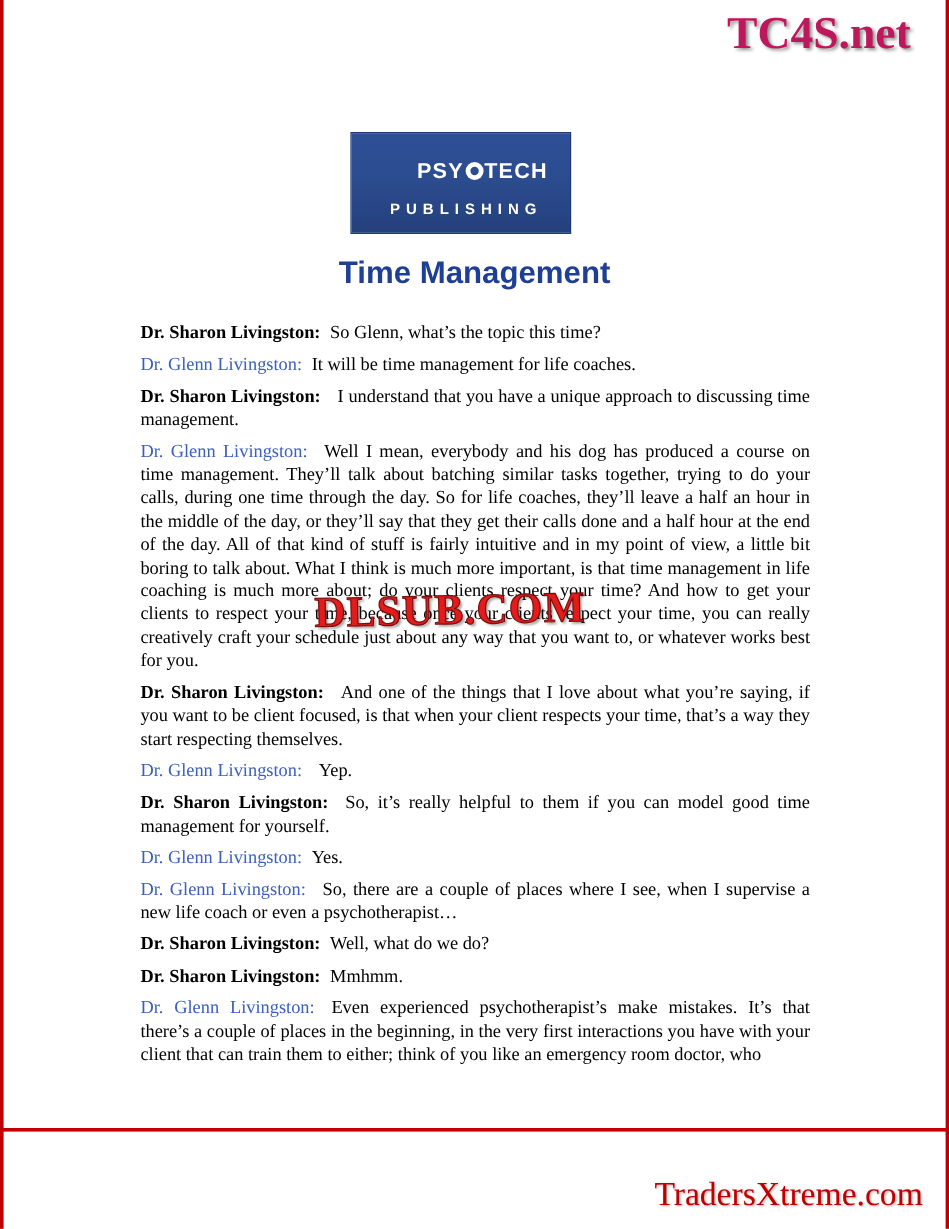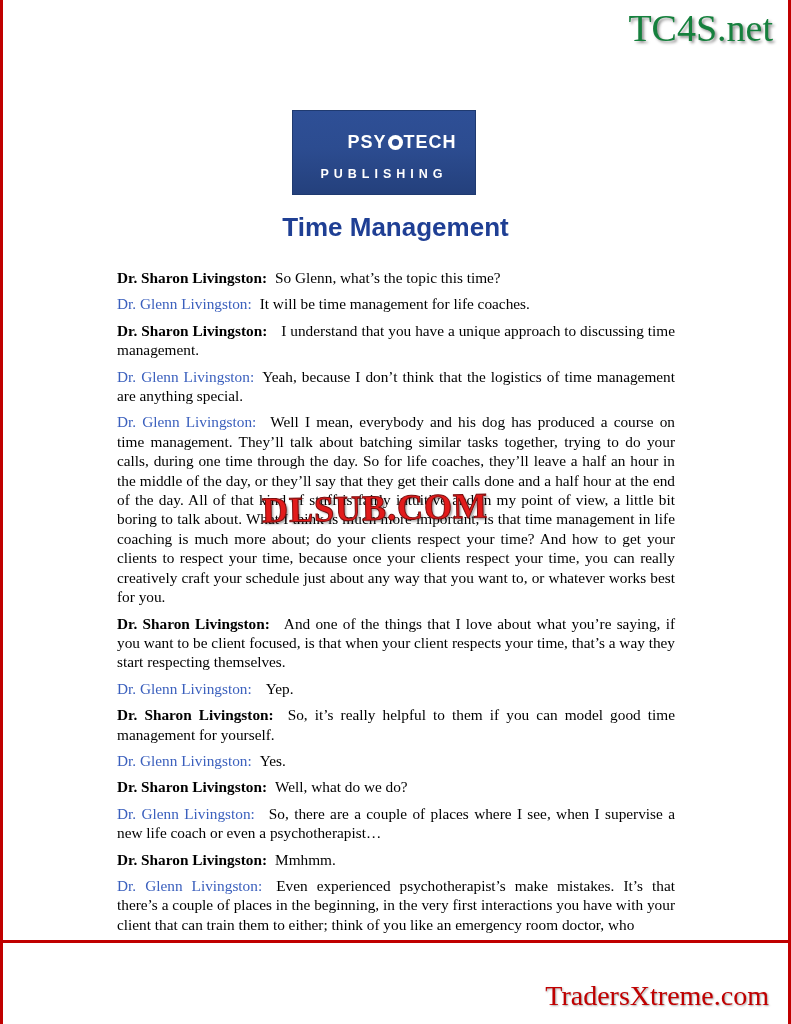--- a/index.html
+++ b/index.html
@@ -39,26 +39,26 @@
     left: 0;
     top: 940px;
     width: 791px;
     height: 3px;
     background: #c00000;
   }
 
   
   .tc4s {
     position: absolute;
-    right: 18px;
+    right: 32px;
     top: 6px;
     font-family: "Liberation Serif", serif;
-    font-weight: normal;
+    font-weight: bold;
     font-size: 38px;
-    color: #15803d;
+    color: #be185d;
     letter-spacing: 0px;
     text-shadow: 2px 2px 3px rgba(0,0,0,0.45);
   }
 
   
   .logo {
     position: absolute;
     left: 292px;
     top: 110px;
     width: 184px;
@@ -98,26 +98,26 @@
     width: 7px;
     height: 7px;
     border-radius: 50%;
     background: #2c4c90;
   }
   .logo-bottom {
     position: absolute;
     left: 0;
     top: 56px;
     width: 100%;
-    text-align: center;
     font-family: "Liberation Sans", sans-serif;
     font-weight: bold;
     font-size: 12.5px;
     color: #ffffff;
     letter-spacing: 5px;
+    padding-left: 32px;
   }
 
   
   .doc-title {
     position: absolute;
     left: 0;
     top: 212px;
     width: 791px;
     text-align: center;
     font-family: "Liberation Sans", sans-serif;
@@ -209,37 +209,36 @@
   <div class="doc-title">Time Management</div>
 
   <div class="content">
 
     <p class="para sharon"><span class="speaker">Dr. Sharon Livingston:</span><span class="gap-sm"></span><span>So Glenn, what’s the topic this time?</span></p>
 
     <p class="para glenn"><span class="speaker">Dr. Glenn Livingston:</span><span class="gap-sm"></span><span>It will be time management for life coaches.</span></p>
 
     <p class="para sharon"><span class="speaker">Dr. Sharon Livingston:</span><span class="gap-md"></span><span>I understand that you have a unique approach to discussing time management.</span></p>
 
-    <p class="para glenn"><span class="speaker">Dr. Glenn Livingston:</span><span class="gap-sm"></span><span>Yeah, because I don’t think that the logistics of time management are anything special.</span></p>
 
 
     <p class="para glenn"><span class="speaker">Dr. Glenn Livingston:</span><span class="gap-md"></span><span>Well I mean, everybody and his dog has produced a course on time management.  They’ll talk about batching similar tasks together, trying to do your calls, during one time through the day.  So for life coaches, they’ll leave a half an hour in the middle of the day, or they’ll say that they get their calls done and a half hour at the end of the day.  All of that kind of stuff is fairly intuitive and in my point of view, a little bit boring to talk about.  What I think is much more important, is that time management in life coaching is much more about; do your clients respect your time?  And how to get your clients to respect your time, because once your clients respect your time, you can really creatively craft your schedule just about any way that you want to, or whatever works best for you.</span></p>
 
     <p class="para sharon"><span class="speaker">Dr. Sharon Livingston:</span><span class="gap-md"></span><span>And one of the things that I love about what you’re saying, if you want to be client focused, is that when your client respects your time, that’s a way they start respecting themselves.</span></p>
 
     <p class="para glenn"><span class="speaker">Dr. Glenn Livingston:</span><span class="gap-md"></span><span>Yep.</span></p>
 
     <p class="para sharon"><span class="speaker">Dr. Sharon Livingston:</span><span class="gap-md"></span><span>So, it’s really helpful to them if you can model good time management for yourself.</span></p>
 
     <p class="para glenn"><span class="speaker">Dr. Glenn Livingston:</span><span class="gap-sm"></span><span>Yes.</span></p>
 
+    <p class="para glenn"><span class="speaker">Dr. Glenn Livingston:</span><span class="gap-md"></span><span>So, there are a couple of places where I see, when I supervise a new life coach or even a psychotherapist…</span></p>
+
     <p class="para sharon"><span class="speaker">Dr. Sharon Livingston:</span><span class="gap-sm"></span><span>Well, what do we do?</span></p>
 
-    <p class="para glenn"><span class="speaker">Dr. Glenn Livingston:</span><span class="gap-md"></span><span>So, there are a couple of places where I see, when I supervise a new life coach or even a psychotherapist…</span></p>
-
     <p class="para sharon"><span class="speaker">Dr. Sharon Livingston:</span><span class="gap-sm"></span><span>Mmhmm.</span></p>
 
     <p class="para glenn"><span class="speaker">Dr. Glenn Livingston:</span><span class="gap-md"></span><span>Even experienced psychotherapist’s make mistakes.  It’s that there’s a couple of places in the beginning, in the very first interactions you have with your client that can train them to either; think of you like an emergency room doctor, who</span></p>
 
   </div>
 
   <div class="dlsub">DLSUB.COM</div>
 
   <div class="traders">TradersXtreme.com</div>
 

